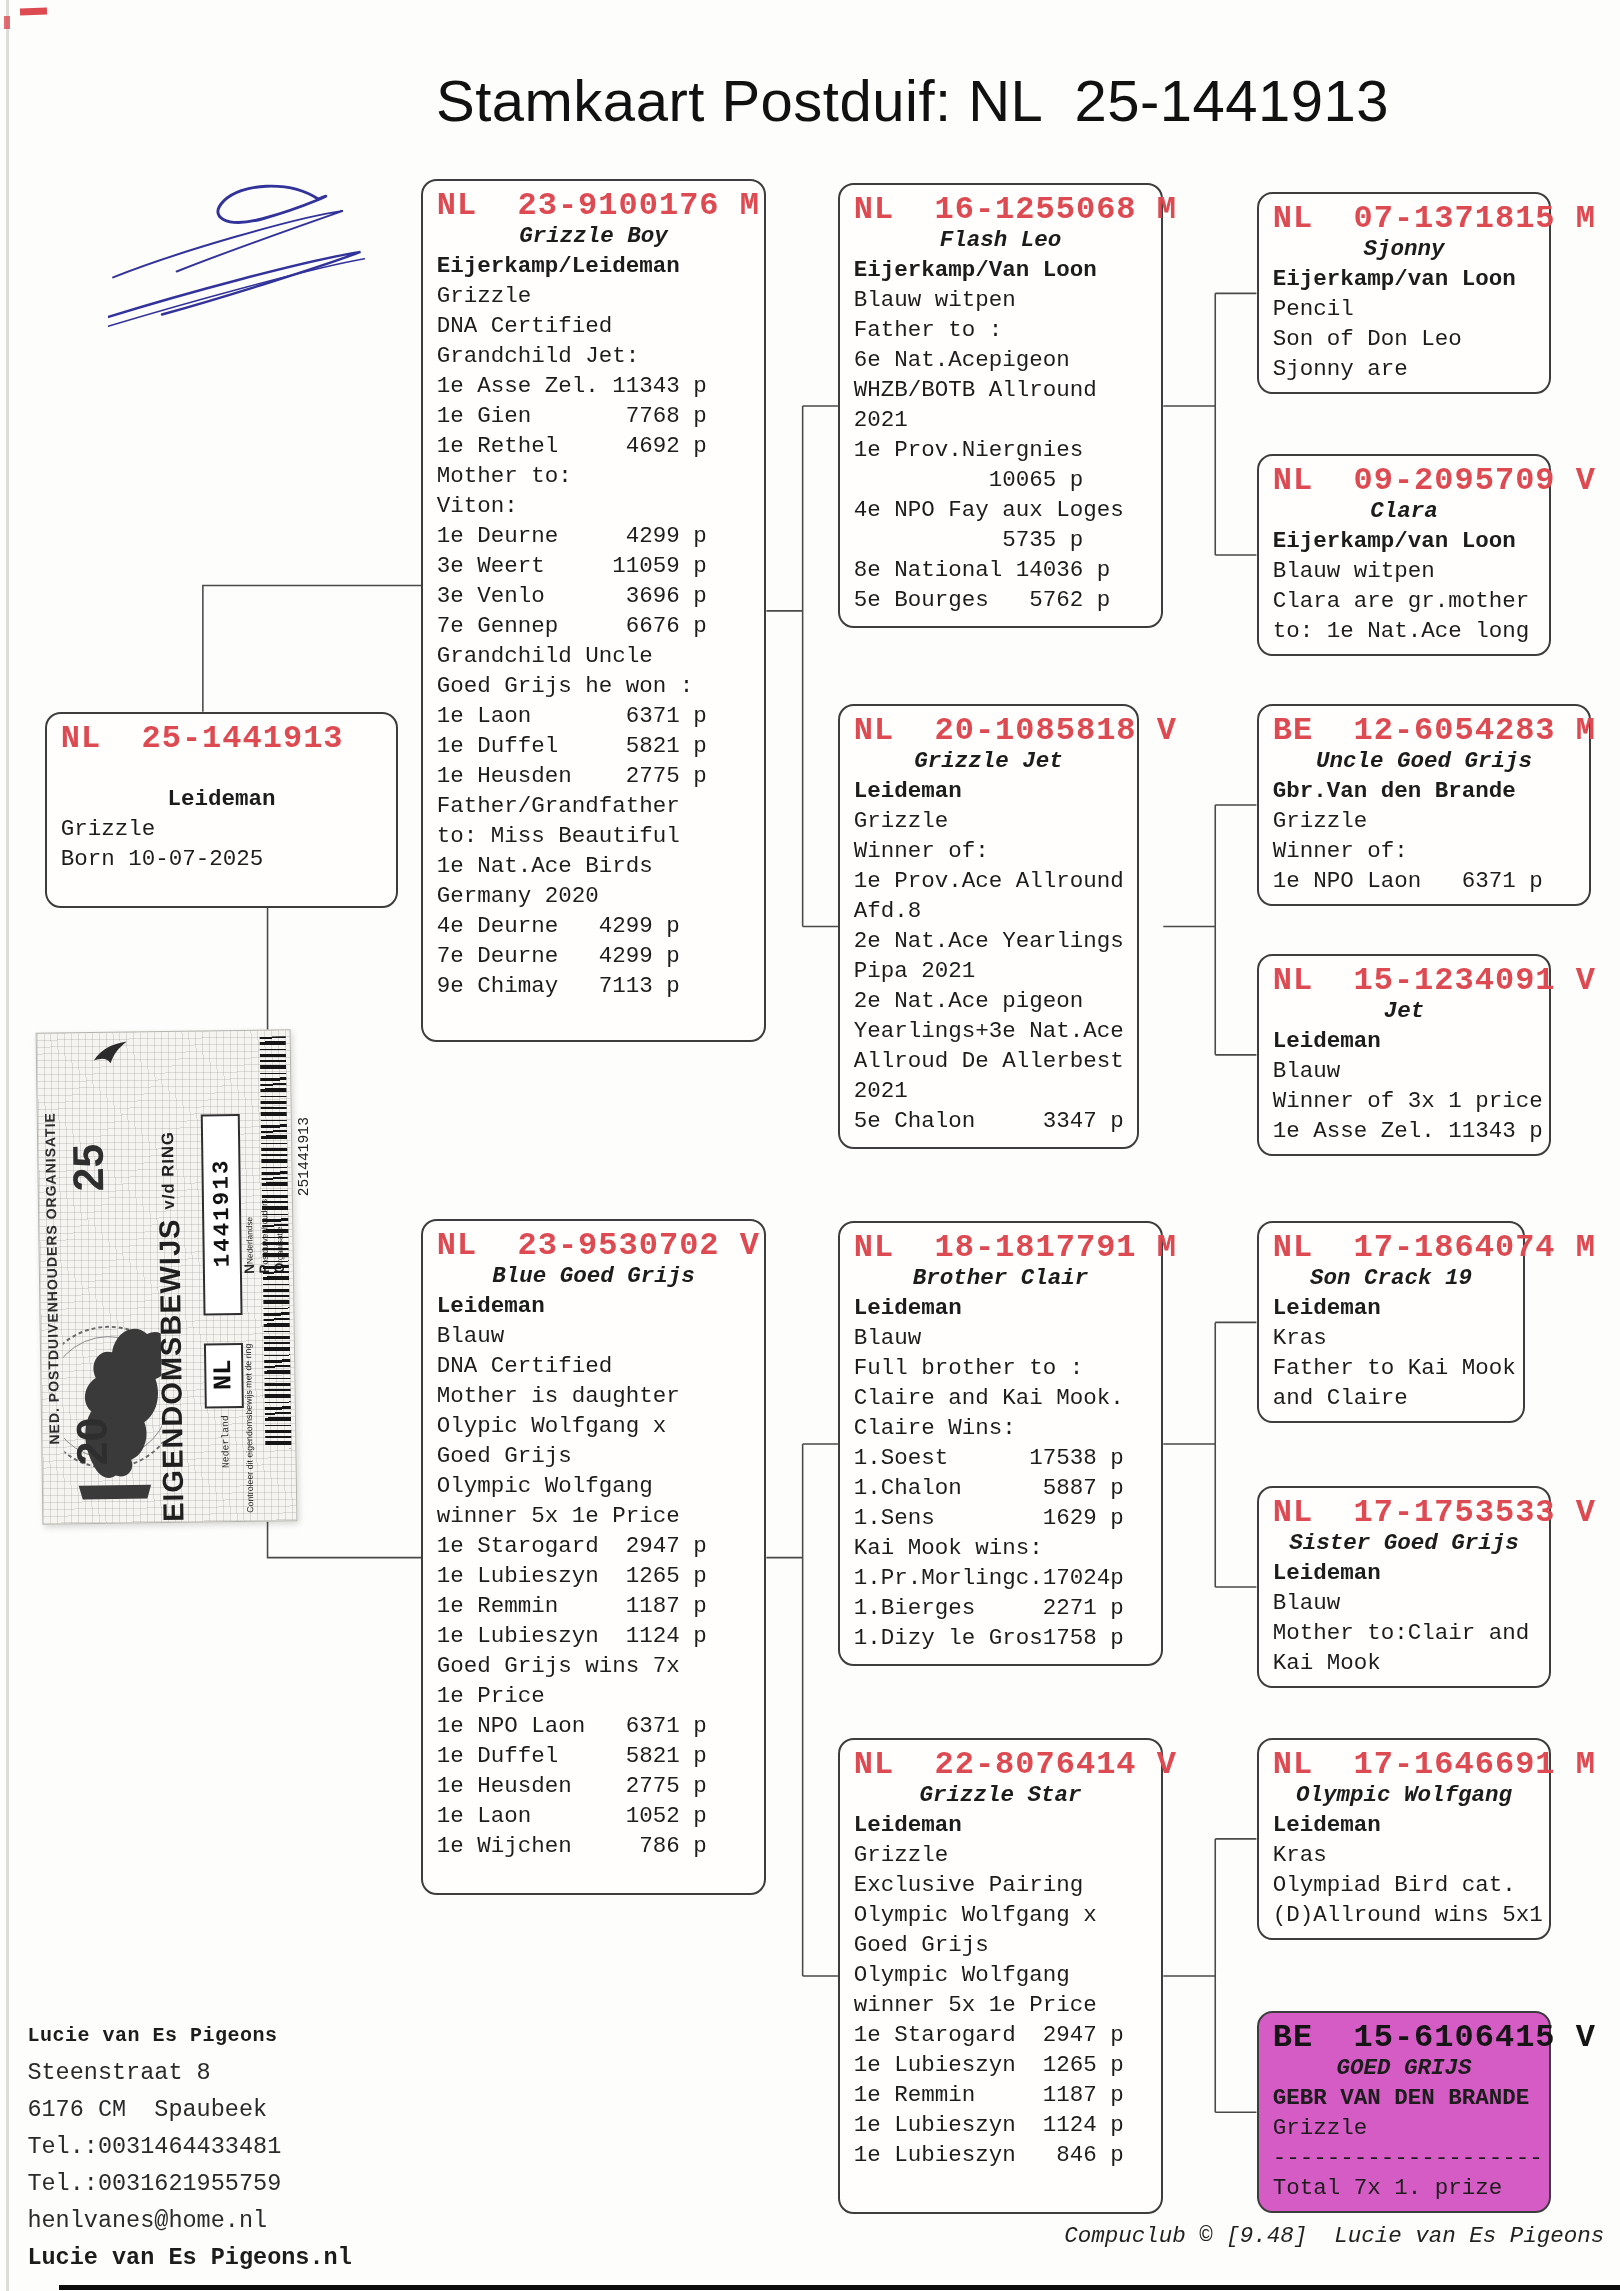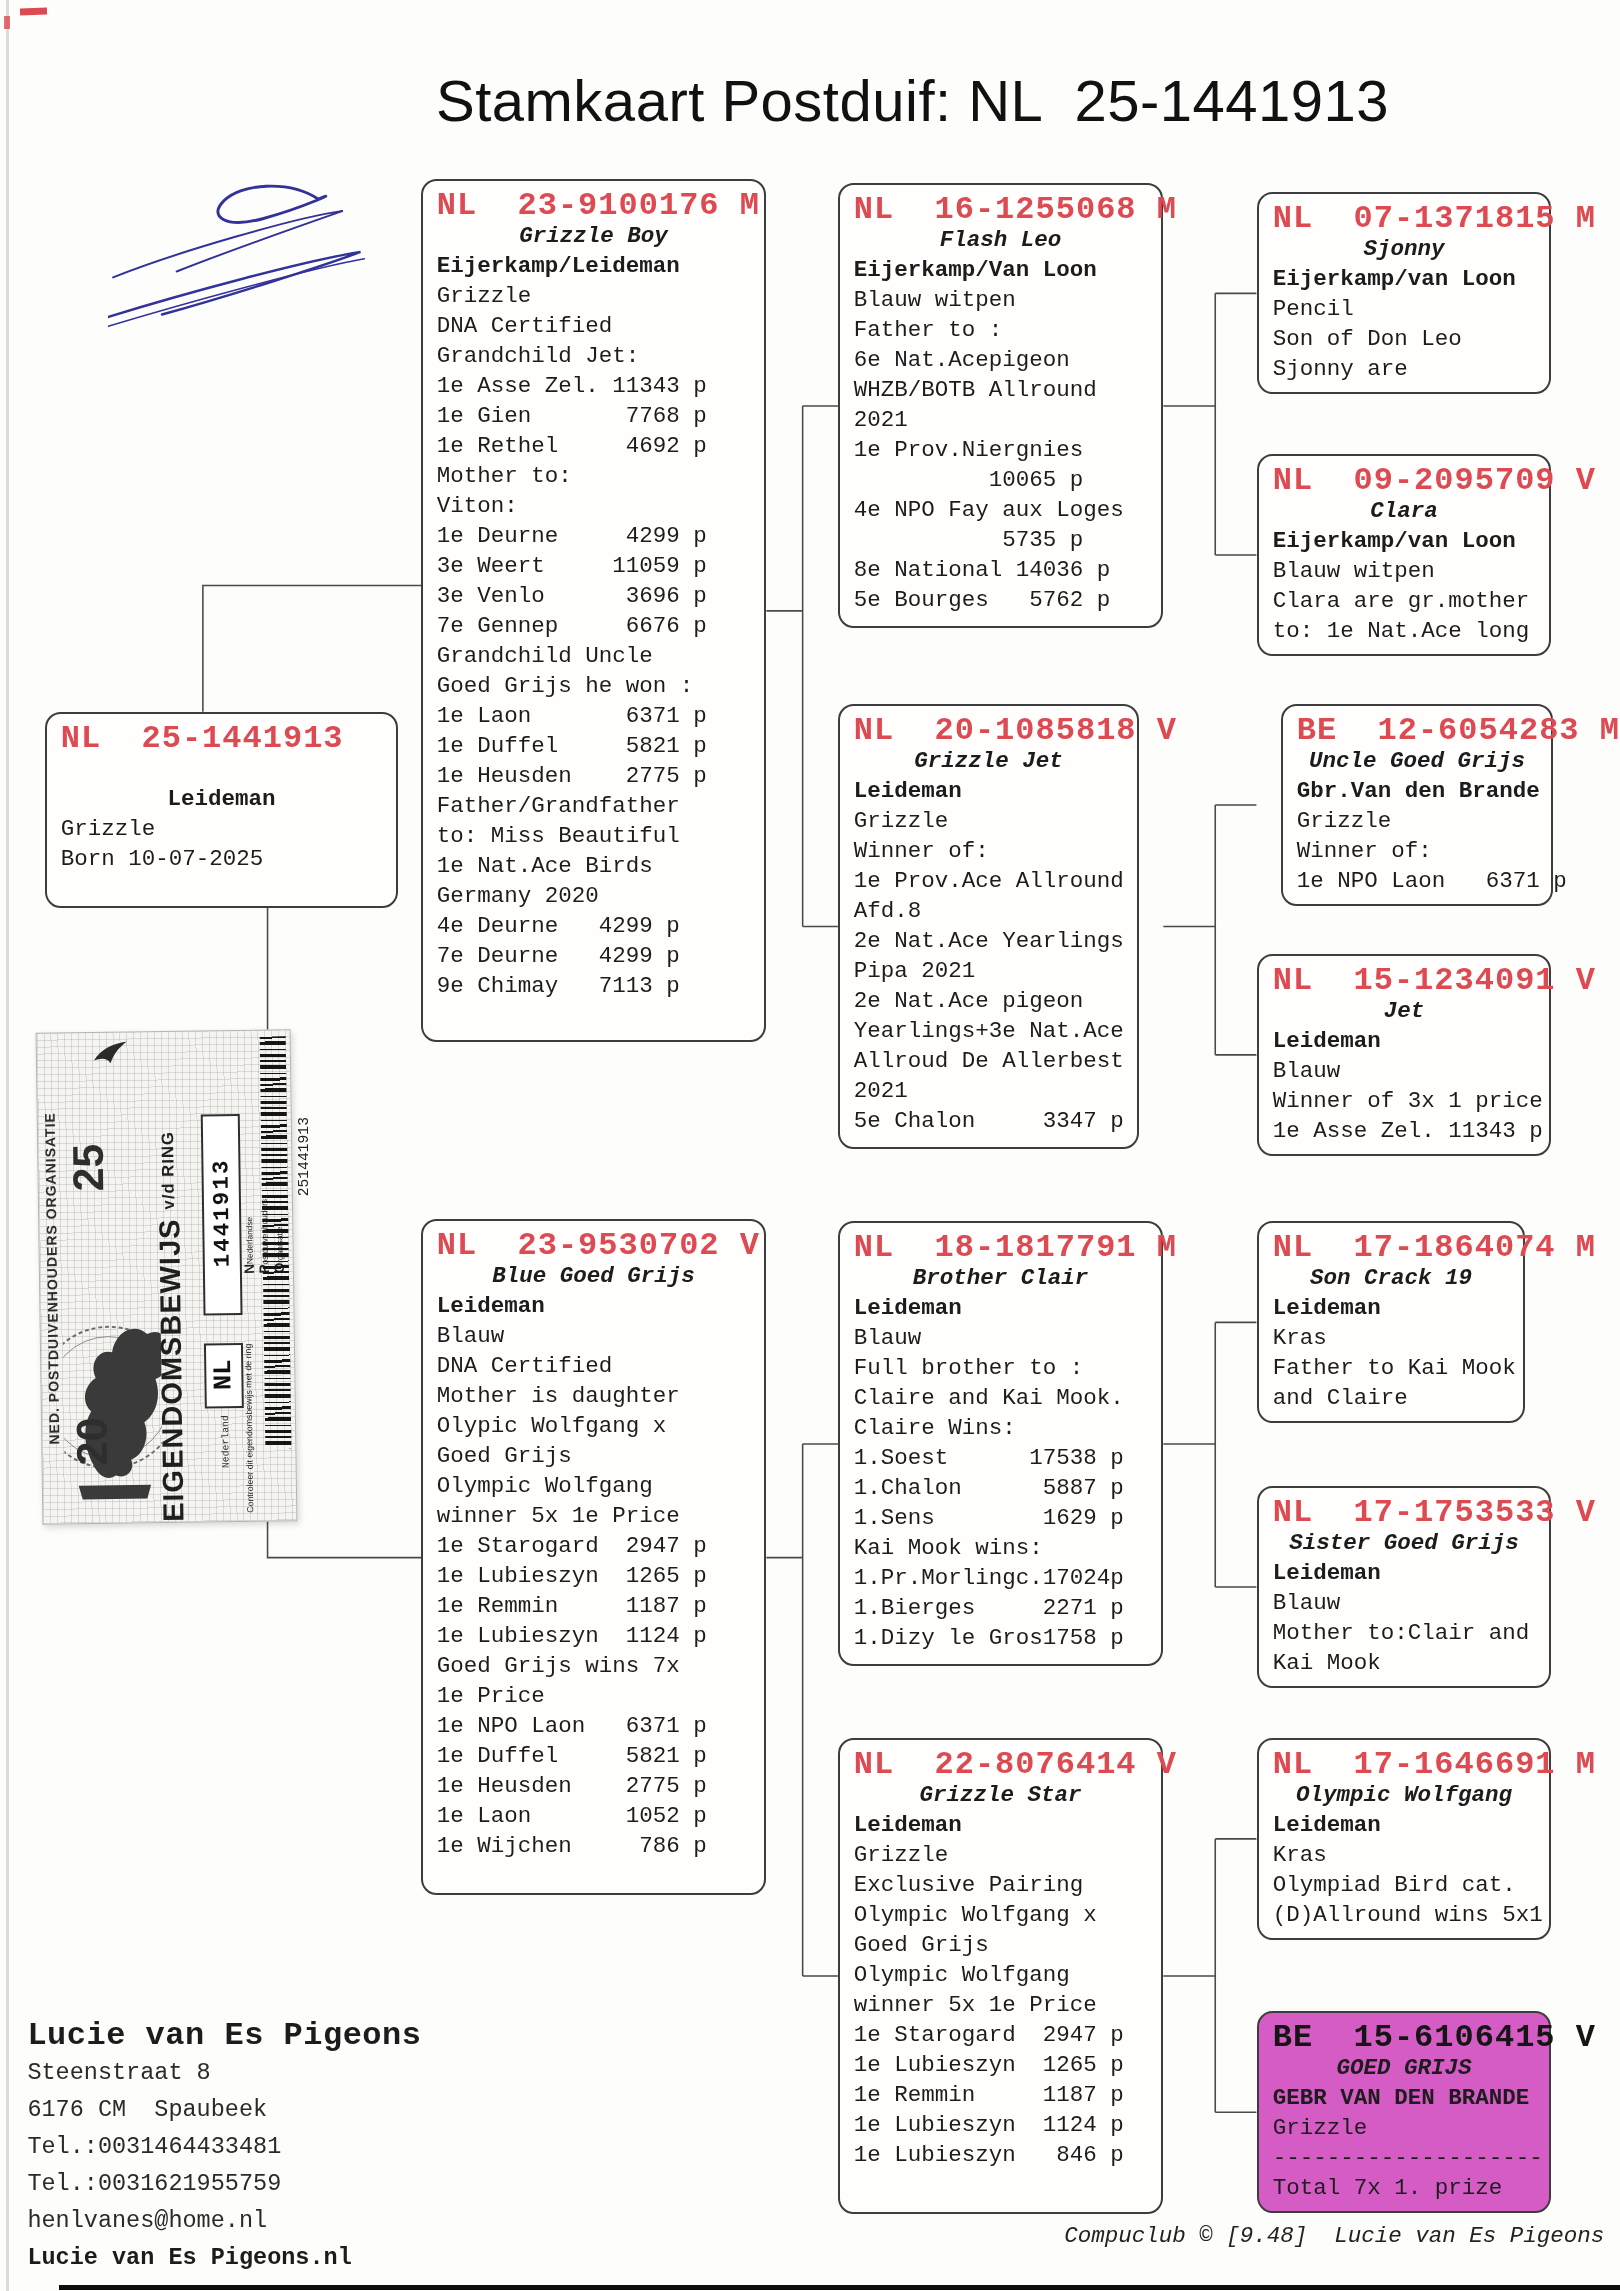--- a/index.html
+++ b/index.html
@@ -43,21 +43,21 @@
   .pink-box{background:var(--pink);}
 
   svg.tree{position:absolute;left:0;top:0;z-index:1;}
   .pbox{z-index:2;}
 
   
   .signature{position:absolute;left:108px;top:162px;z-index:3;}
 
   
   .owner{position:absolute;left:27.4px;top:2017px;font-size:23.5px;line-height:37px;z-index:2;}
-  .owner .oname{font-weight:bold;font-size:32px;letter-spacing:0.5px;white-space:pre;}
+  .owner .oname{font-weight:bold;font-size:20px;letter-spacing:0.5px;white-space:pre;}
   .owner .ln{color:#2a2a2a;}
   .owner .osite{font-weight:bold;white-space:pre;}
 
   .footer{
     position:absolute;right:15.7px;top:2223px;
     font-size:22.5px;font-style:italic;color:#222;white-space:pre;z-index:2;
   }
 
   
   .stamp{
@@ -303,21 +303,21 @@
     <div class="ring">NL  09-2095709 V</div>
     <div class="pname">Clara</div>
     <div class="strain">Eijerkamp/van Loon</div>
     <div>
         <div class="ln">Blauw witpen</div>
         <div class="ln">Clara are gr.mother</div>
         <div class="ln">to: 1e Nat.Ace long</div>
       </div>
   </div>
 
-  <div class="pbox" style="left:1257px;top:704px;width:272px;height:202px;margin-left:24px;">
+  <div class="pbox" style="left:1257px;top:704px;width:334px;height:202px;">
     <div class="ring">BE  12-6054283 M</div>
     <div class="pname">Uncle Goed Grijs</div>
     <div class="strain">Gbr.Van den Brande</div>
     <div>
         <div class="ln">Grizzle</div>
         <div class="ln">Winner of:</div>
         <div class="ln">1e NPO Laon   6371 p</div>
       </div>
   </div>
 

